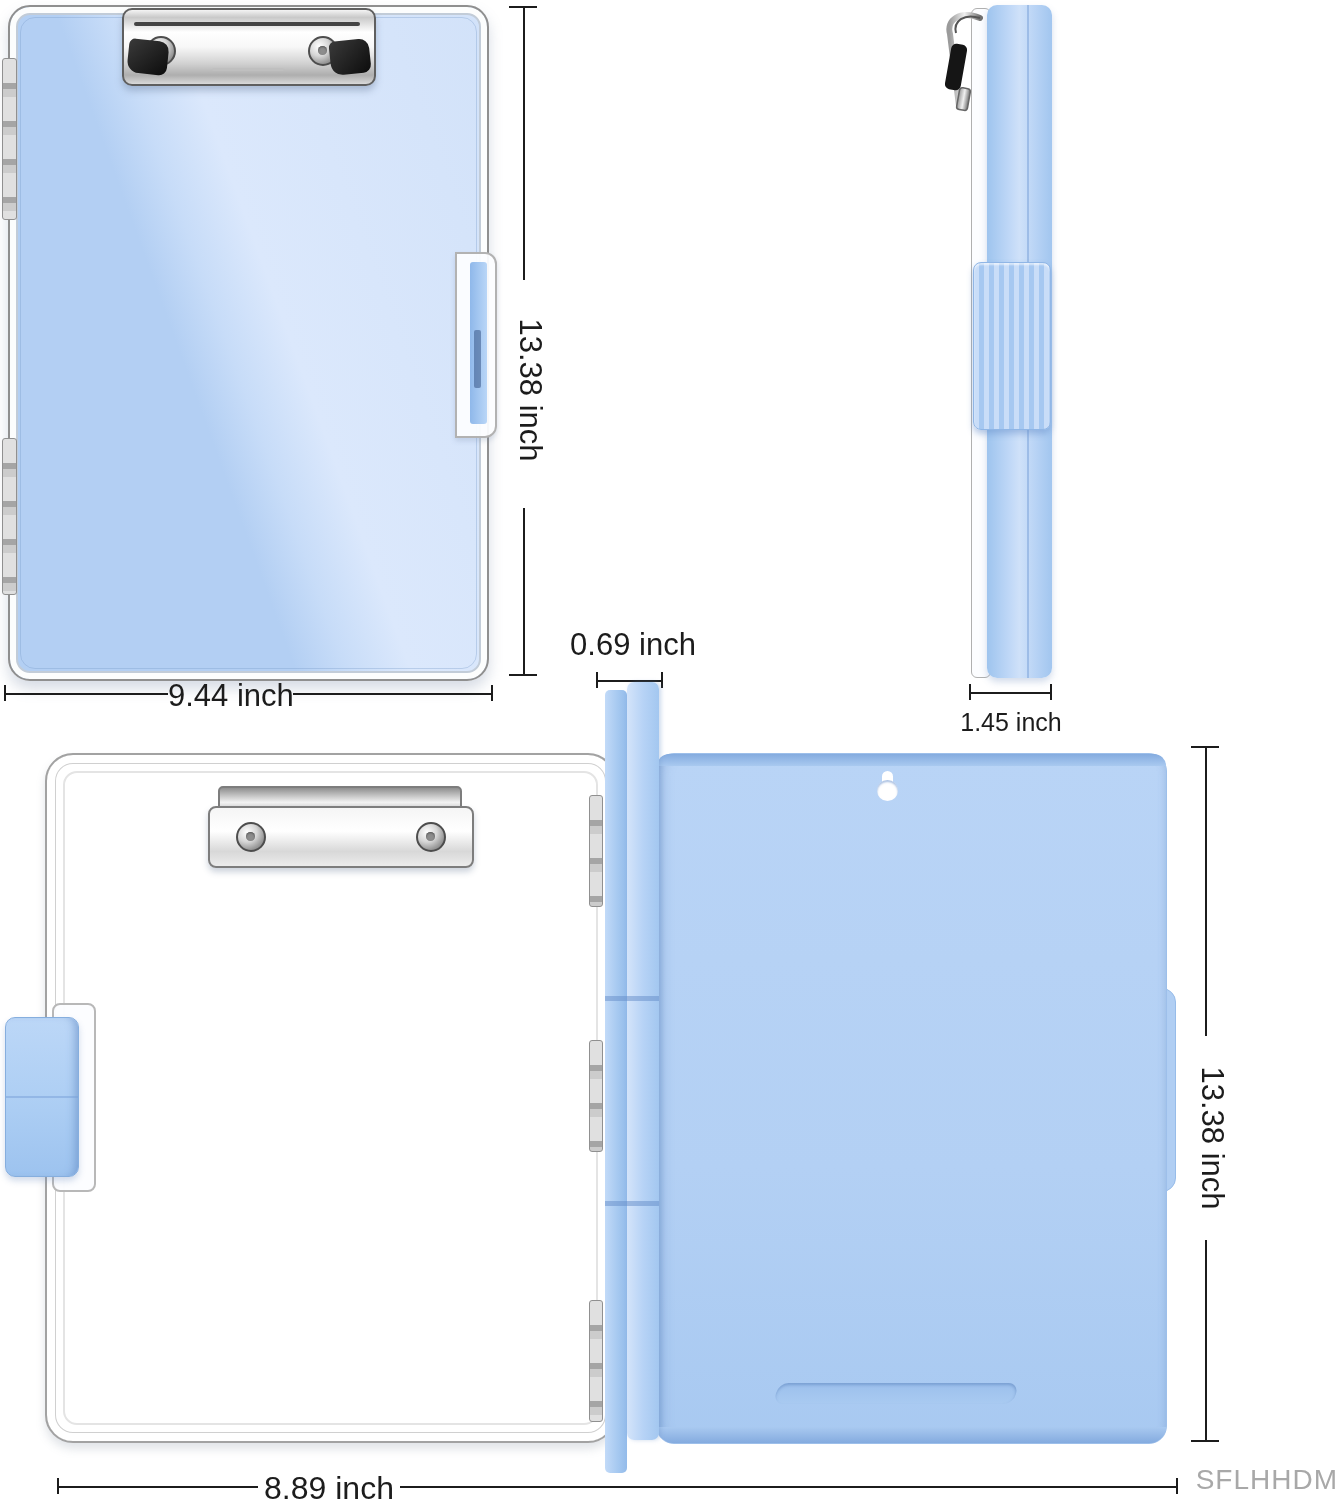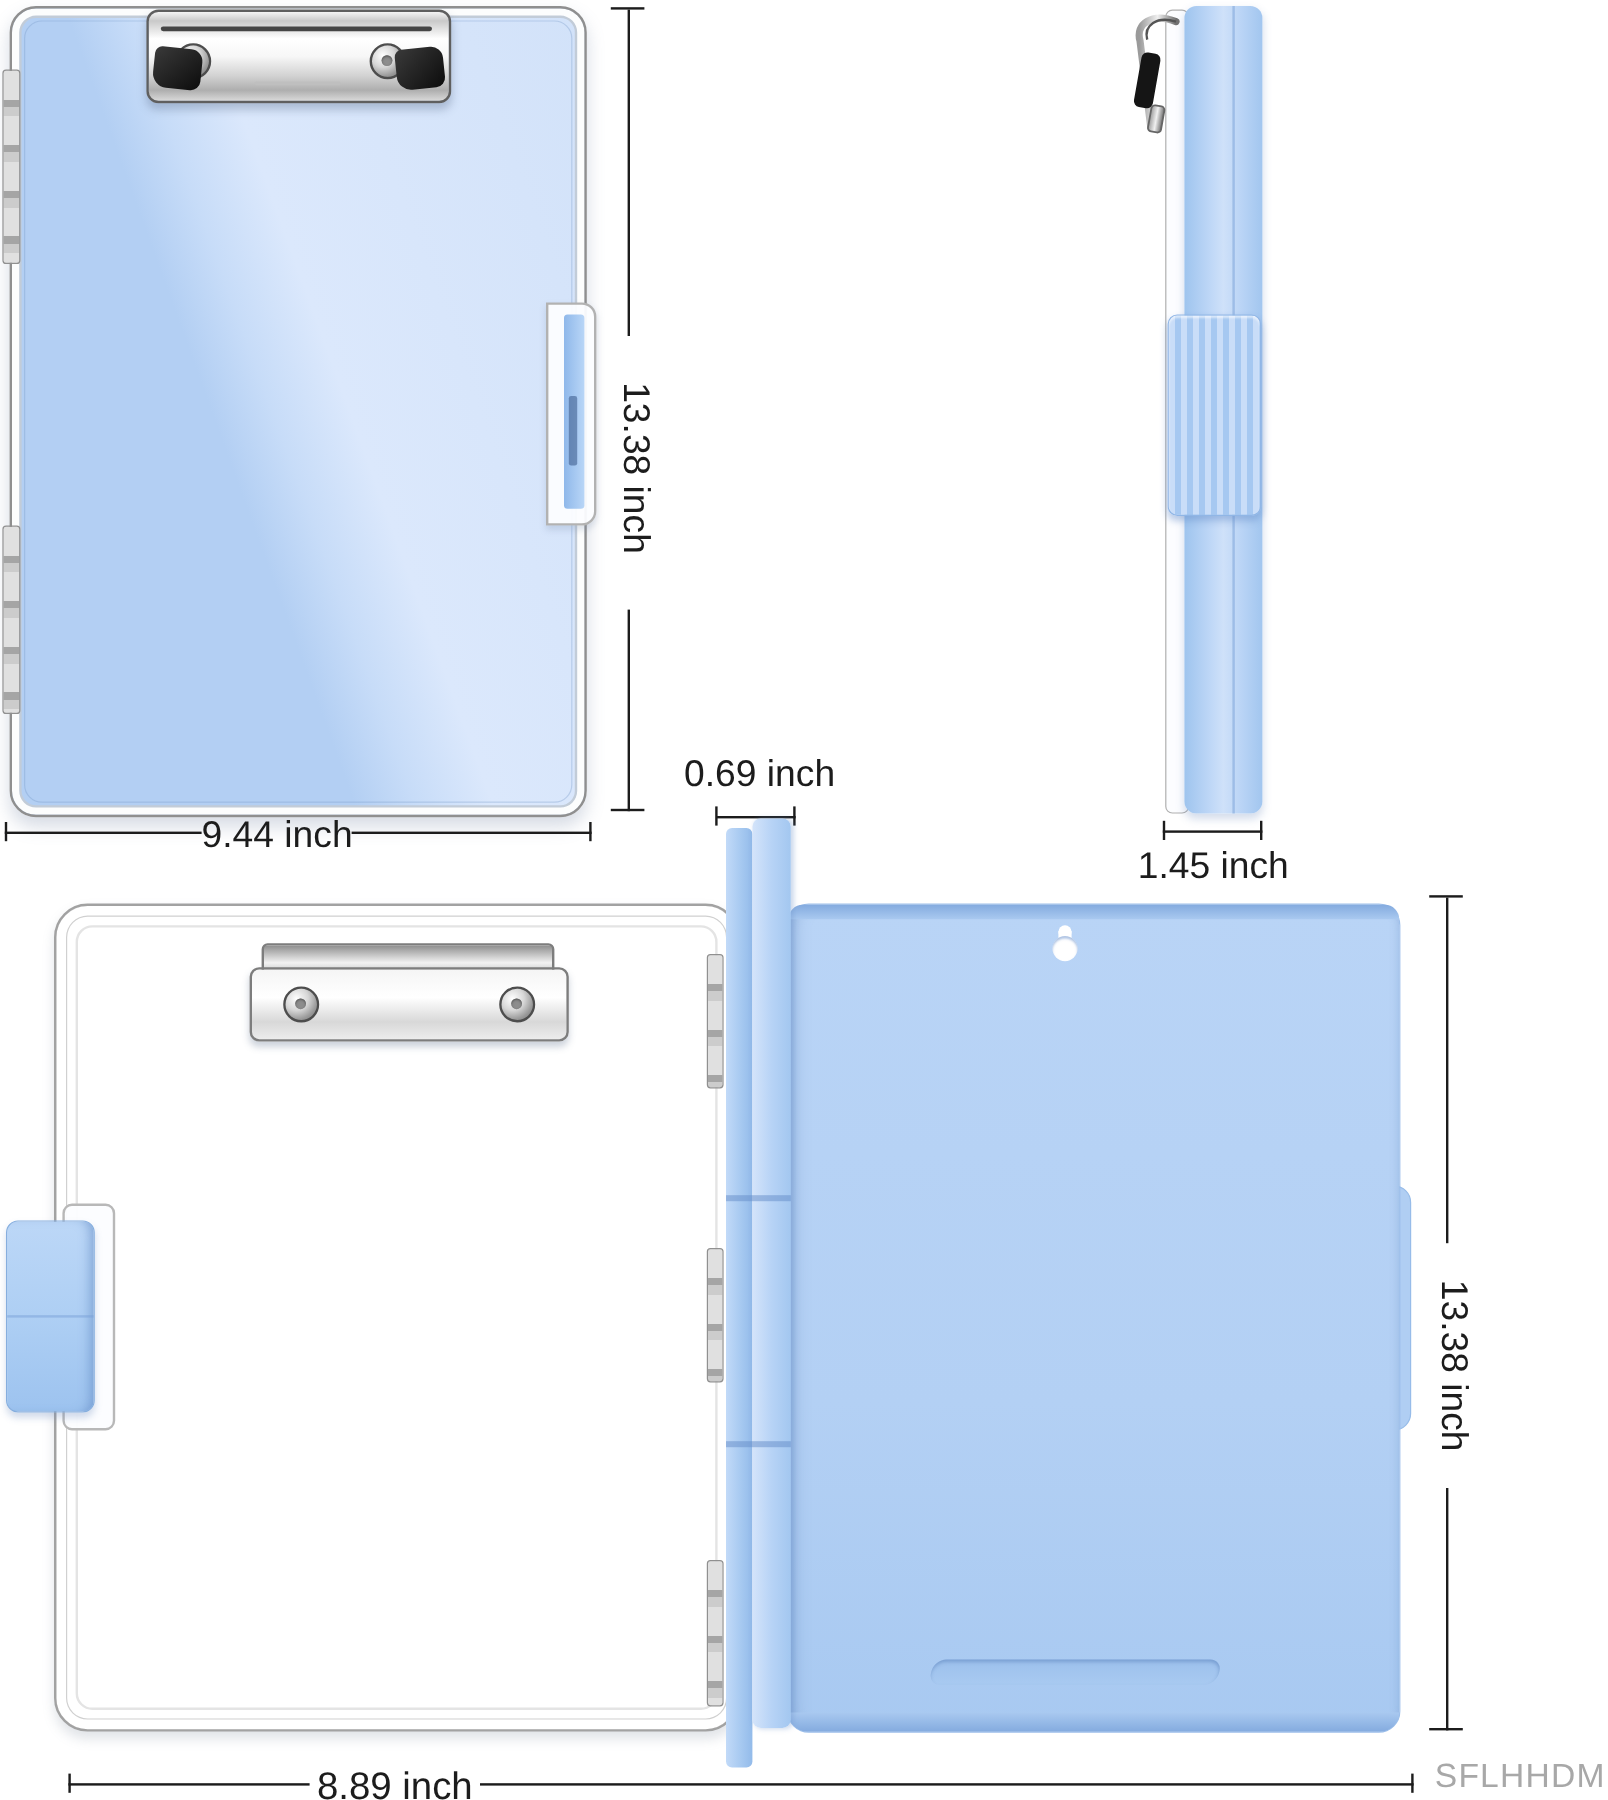--- a/index.html
+++ b/index.html
@@ -110,21 +110,21 @@
     </defs>
     <path d="M42 8 C22 0 8 10 12 24 L21 96" fill="none" stroke="url(#mg)" stroke-width="6" stroke-linecap="round"></path>
     <path d="M42 8 C26 3 15 11 18 23" fill="none" stroke="#555" stroke-width="2"></path>
     <rect x="10" y="34" width="16" height="46" rx="5" fill="#151515" transform="rotate(10 18 57)"></rect>
     <rect x="20" y="78" width="11" height="22" rx="3" fill="url(#mg)" stroke="#666" stroke-width="1.5" transform="rotate(10 25 89)"></rect>
   </svg>
 
   <div class="tick-v" style="left:969px;top:684px;"></div>
   <div class="dimline-h" style="left:969px;top:692px;width:83px;"></div>
   <div class="tick-v" style="left:1050px;top:684px;"></div>
-  <div class="dim-label" style="left:941px;top:702px;width:140px;font-size:31px;">1.45 inch</div>
+  <div class="dim-label" style="left:941px;top:702px;width:140px;font-size:25px;">1.45 inch</div>
 
   <div class="white-board" style="left:45px;top:753px;width:567px;height:686px;">
     <div class="white-inner"></div>
   </div>
 
   <div class="hinge" style="left:589px;top:795px;height:110px;width:12px;"></div>
   <div class="hinge" style="left:589px;top:1040px;height:110px;width:12px;"></div>
   <div class="hinge" style="left:589px;top:1300px;height:120px;width:12px;"></div>
 
   <div class="abs" style="left:218px;top:786px;width:240px;height:26px;border:2px solid #7d7d7d;border-radius:5px;

